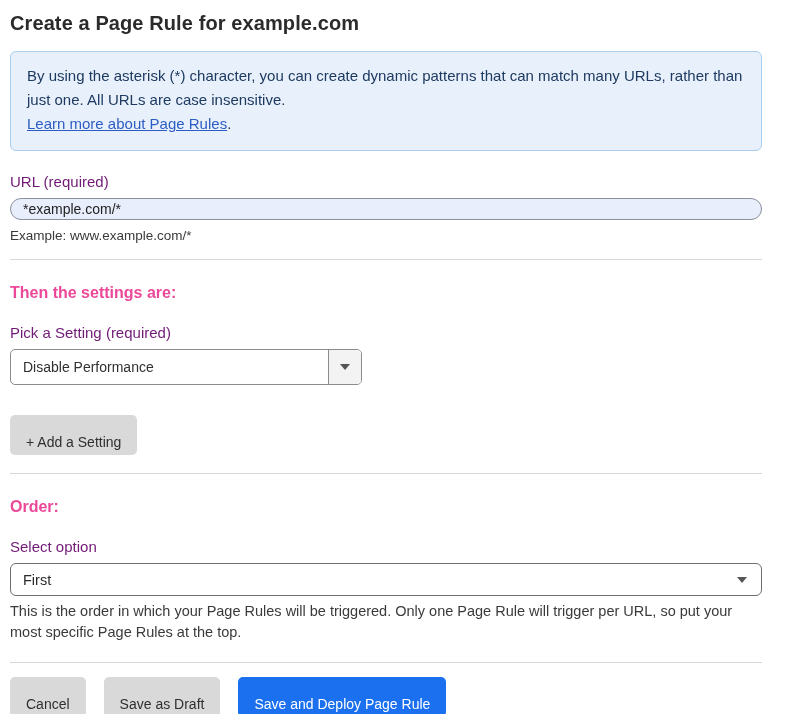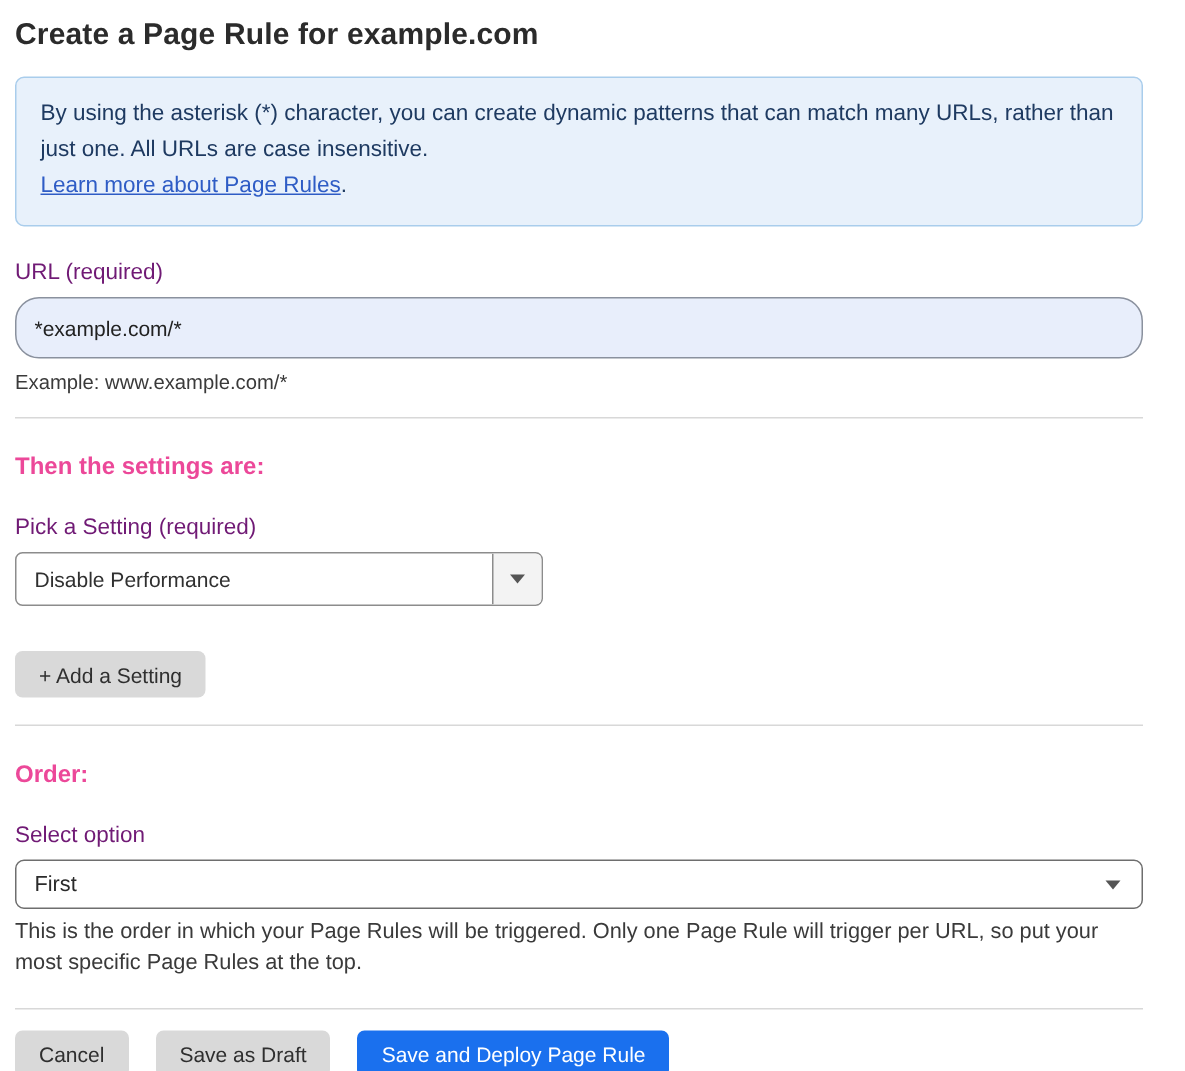--- a/index.html
+++ b/index.html
@@ -46,21 +46,21 @@
     cursor: pointer;
   }
   .field-label {
     font-size: 15px;
     color: #701a75;
     margin: 22px 0 8px 0;
   }
   .url-input {
     box-sizing: border-box;
     width: 100%;
-    height: 41px;
+    height: 22px;
     background: #e8eefb;
     border: 1px solid #8a919e;
     border-radius: 16px;
     padding: 0 12px;
     font-family: "Liberation Sans", sans-serif;
     font-size: 14px;
     color: #222222;
     outline: none;
   }
   .example-text {
@@ -125,21 +125,21 @@
     font-size: 15px;
     color: #2f2f2f;
   }
   .btn {
     display: inline-block;
     box-sizing: border-box;
     border: none;
     border-radius: 5px;
     font-family: "Liberation Sans", sans-serif;
     font-size: 14px;
-    padding: 8px 16px;
+    padding: 20px 16px;
     cursor: pointer;
     line-height: 1;
     height: 31px;
   }
   .btn-gray {
     background: #d9d9d9;
     color: #2f2f2f;
   }
   .btn-blue {
     background: #1a70ee;

